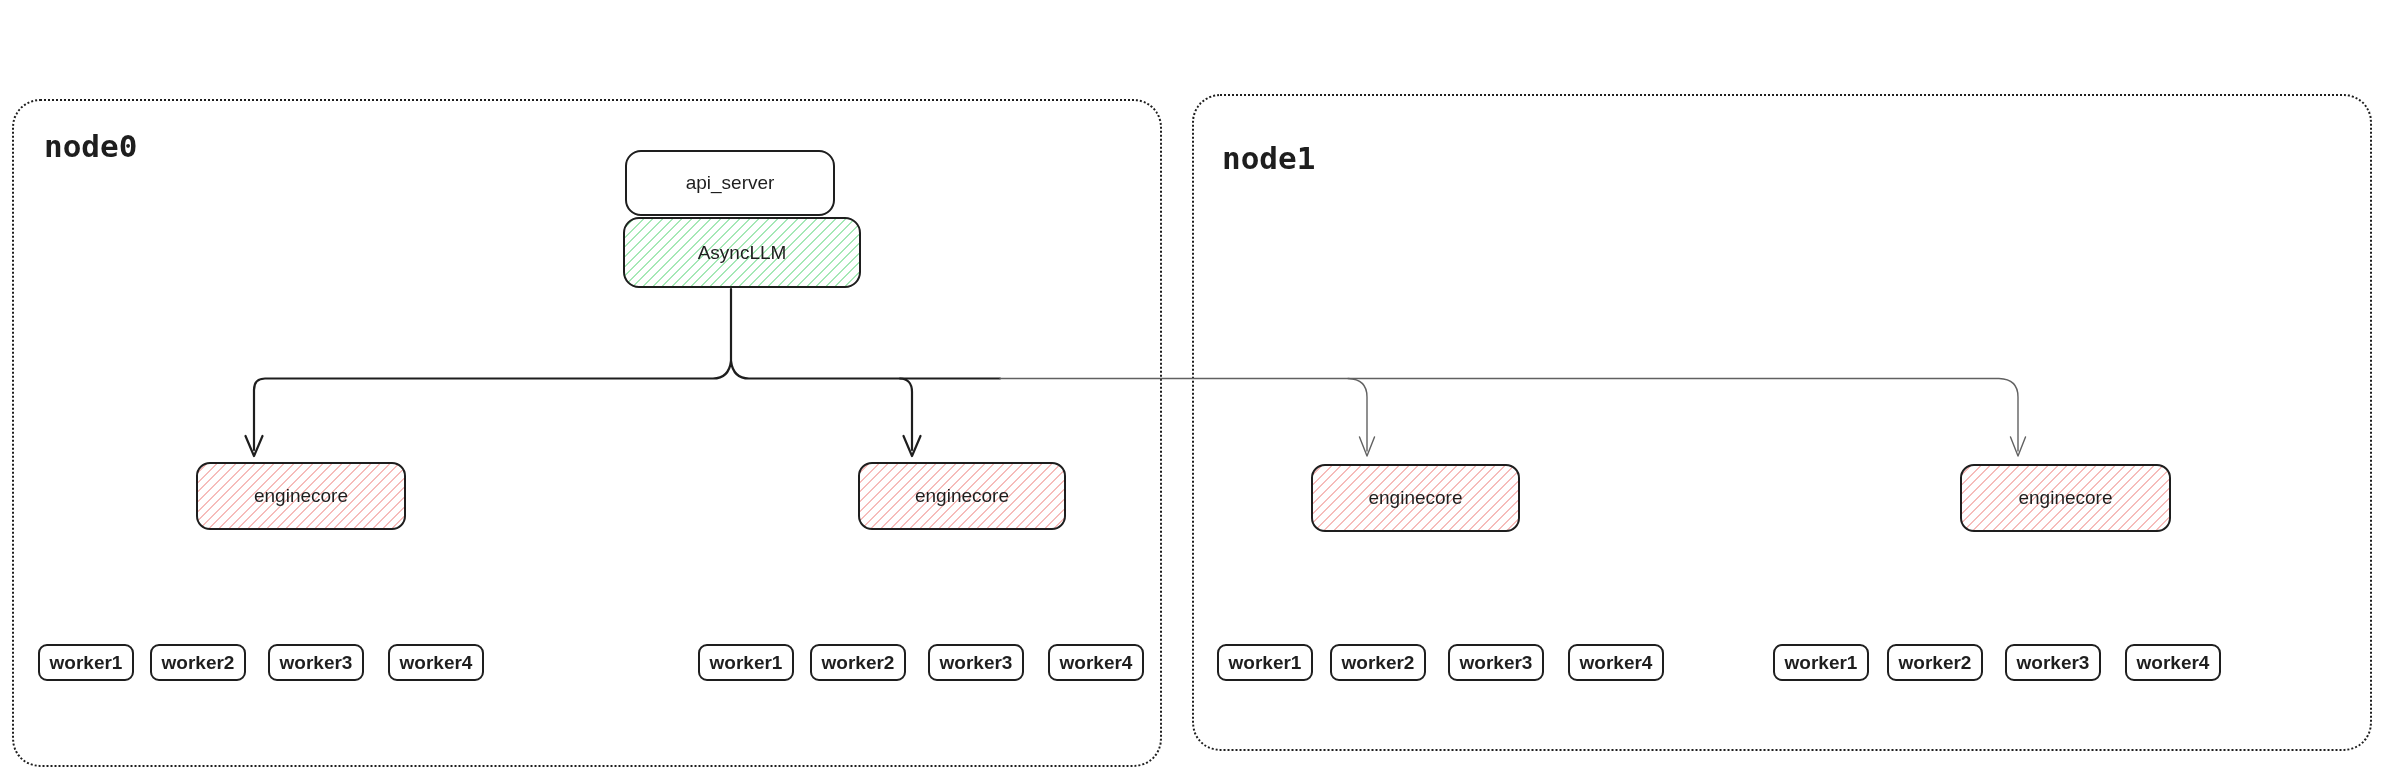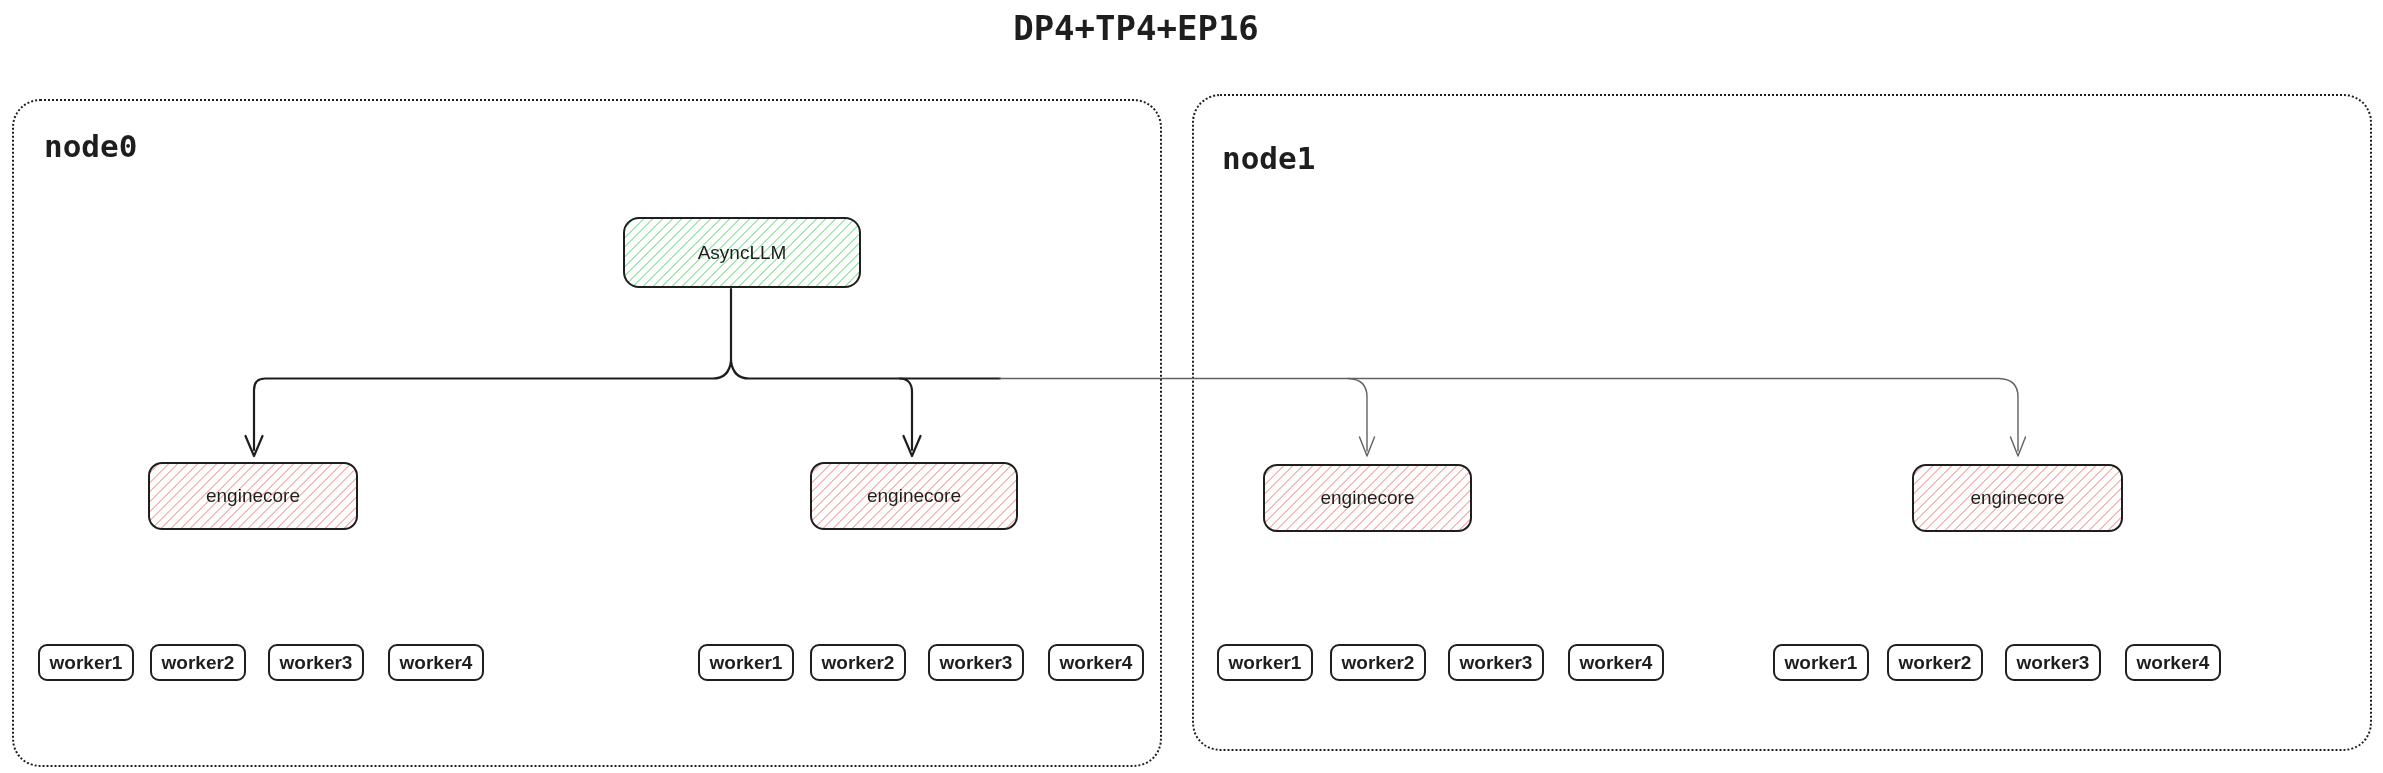--- a/index.html
+++ b/index.html
@@ -29,40 +29,39 @@
     position:absolute;
     font-family:"DejaVu Sans Mono","Liberation Mono",monospace;
     font-size:31px;font-weight:700;white-space:nowrap;
   }
   .box{
     position:absolute;display:flex;align-items:center;justify-content:center;
     border:2.2px solid var(--stroke);background:#fff;box-sizing:border-box;
     font-size:19px;white-space:nowrap;
   }
   .big{border-radius:16px;}
-  .engine{border-radius:14px;}
+  .engine{border-radius:14px;margin-left:48px;}
   .worker{border-radius:9px;font-size:19px;font-weight:bold;}
   .hatch-green{
     background:repeating-linear-gradient(135deg,
       #ffffff 0px,#ffffff 5.4px,var(--green-hatch) 5.4px,var(--green-hatch) 6.8px);
   }
   .hatch-red{
     background:repeating-linear-gradient(135deg,
       #ffffff 0px,#ffffff 5.4px,var(--red-hatch) 5.4px,var(--red-hatch) 6.8px);
   }
   svg.connectors{position:absolute;left:0;top:0;pointer-events:none;}
   .conn-dark{stroke:var(--connector-dark);stroke-width:2.2;fill:none;stroke-linecap:round;stroke-linejoin:round;}
   .conn-light{stroke:var(--connector-light);stroke-width:1.4;fill:none;stroke-linecap:round;stroke-linejoin:round;}
 </style>
 </head>
 <body>
 
 <div id="canvas">
 
-  <div class="title">DP4+TP4+EP16</div>
 
   <div class="node-group" style="left:12px;top:99px;width:1146px;height:664px;"></div>
   <div class="node-label" style="left:44px;top:128px;">node0</div>
 
   <div class="node-group" style="left:1192px;top:94px;width:1176px;height:653px;"></div>
   <div class="node-label" style="left:1222px;top:123px;margin-top:17px;">node1</div>
 
   <svg class="connectors" width="2383" height="773" viewBox="0 0 2383 773">
 
     <path class="conn-dark" d="M731,289 L731,361"></path>
@@ -75,20 +74,23 @@
     <path class="conn-dark" d="M900,378.5 Q912,379 912,392 L912,450"></path>
     <path class="conn-dark" d="M903.5,436 L912,456 L920.5,436"></path>
 
     <path class="conn-light" d="M1000,378.5 L1999,378.5 Q2018,379 2018,397 L2018,451"></path>
     <path class="conn-light" d="M2010.5,437 L2018,456 L2025.5,437"></path>
 
     <path class="conn-light" d="M1348,378.5 Q1367,379 1367,397 L1367,451"></path>
     <path class="conn-light" d="M1359.5,437 L1367,456 L1374.5,437"></path>
   </svg>
 
+  <div class="box big" style="left:625px;top:150px;width:210px;height:66px;">
+    <span>api_server</span>
+  </div>
   <div class="box big hatch-green" style="left:623px;top:217px;width:238px;height:71px;">
     <span>AsyncLLM</span>
   </div>
 
   <div class="box engine hatch-red" style="left:148px;top:462px;width:210px;height:68px;">
     <span>enginecore</span>
   </div>
   <div class="box engine hatch-red" style="left:810px;top:462px;width:208px;height:68px;">
     <span>enginecore</span>
   </div>

